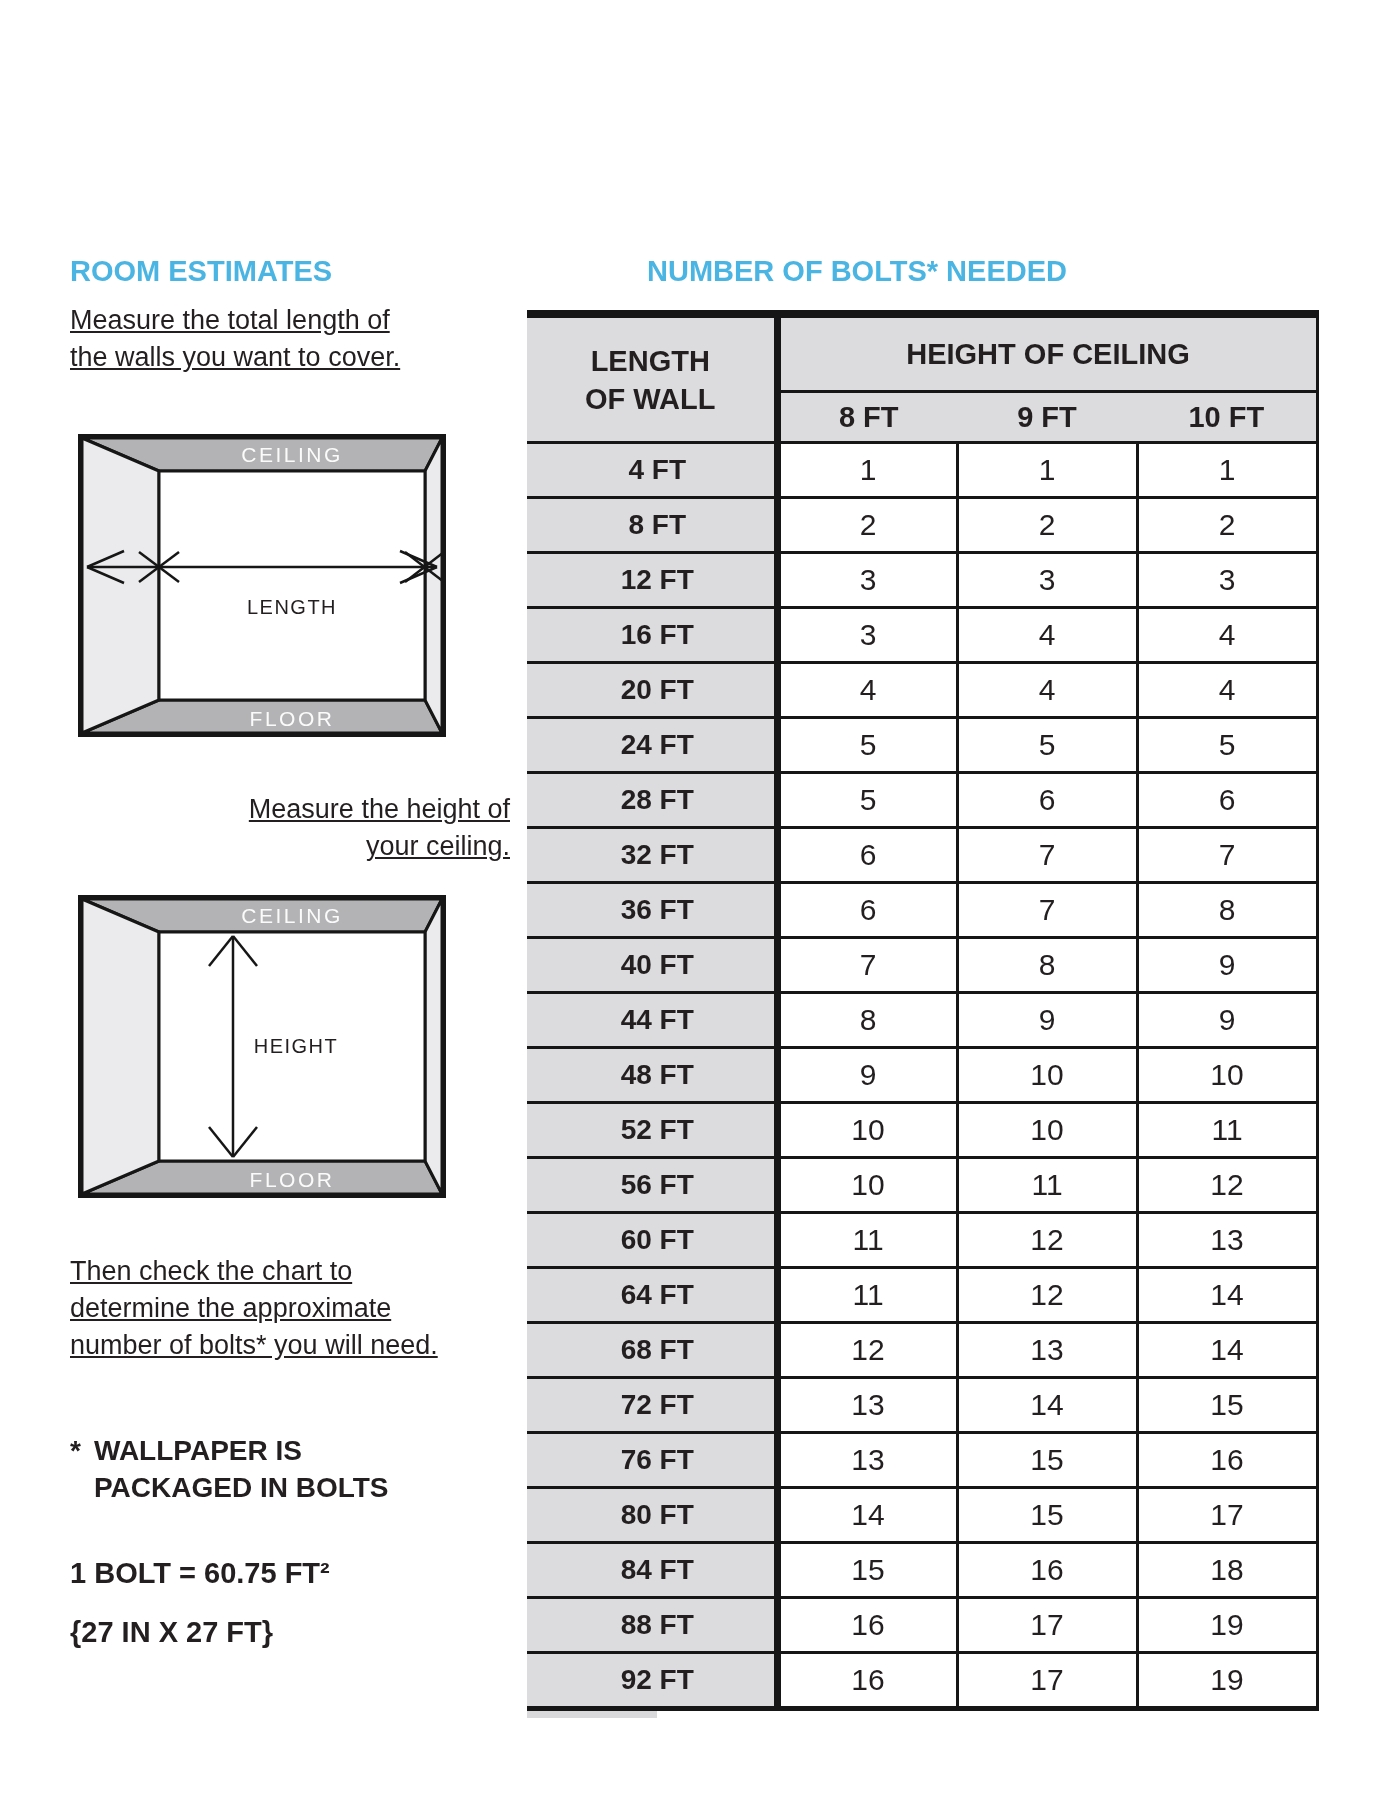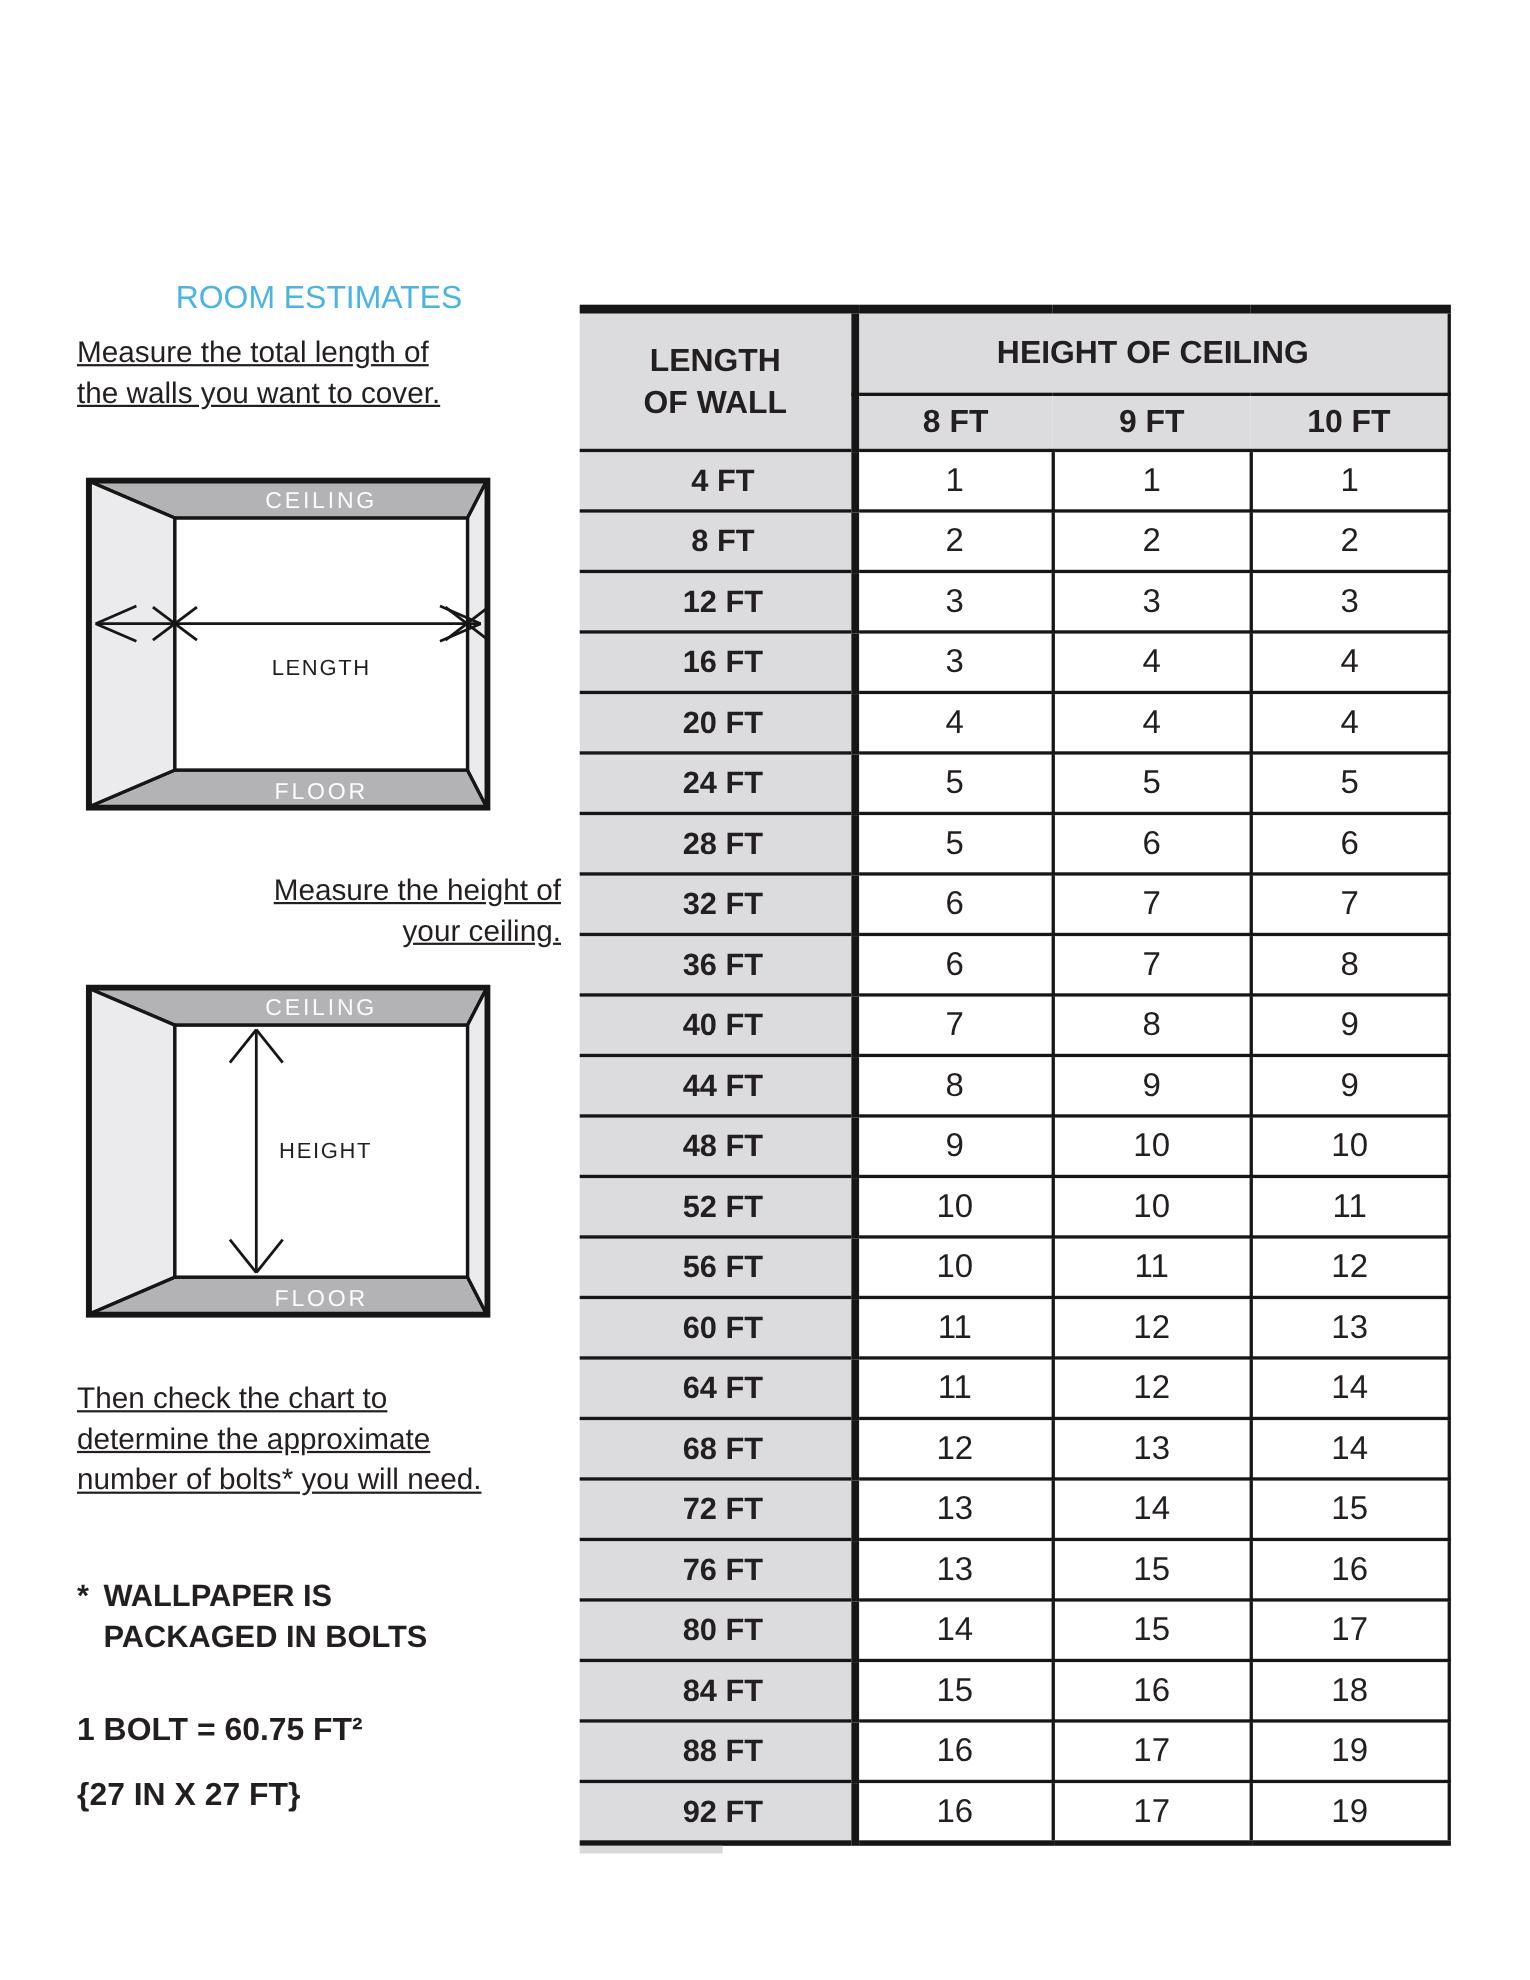--- a/index.html
+++ b/index.html
@@ -19,25 +19,24 @@
     font-size: 54px;
     font-weight: bold;
     letter-spacing: -1px;
     color: var(--accent, #4ab5e2);
     white-space: nowrap;
   }
   
   .left-col { position: absolute; left: 70px; top: 255px; width: 440px; }
   .section-heading {
     font-size: 29px;
-    font-weight: normal;
+    font-weight: bold;
     color: var(--accent, #4ab5e2);
     margin: 0;
     white-space: nowrap;
-    text-align: center;
   }
   .para {
     font-size: 27px;
     line-height: 37px;
     margin: 0;
     white-space: pre-line;
     color: var(--ink, #231f20);
     text-decoration: underline;
   }
   .step1 { margin-top: 14px; }
@@ -202,20 +201,21 @@
         <span>WALLPAPER IS</span><br>
         <span>PACKAGED IN BOLTS</span>
       </span>
     </div>
 
     <div class="bolt-info"><span>1 BOLT = 60.75 FT²</span>
 <span>{27 IN X 27 FT}</span></div>
   </div>
 
   <div class="right-col">
+    <h2 class="table-heading">NUMBER OF BOLTS* NEEDED</h2>
 
     <table class="bolt-table">
       <colgroup>
         <col style="width:250px">
         <col style="width:180px">
         <col style="width:180px">
         <col style="width:180px">
       </colgroup>
       <thead>
         <tr class="hdr1">

